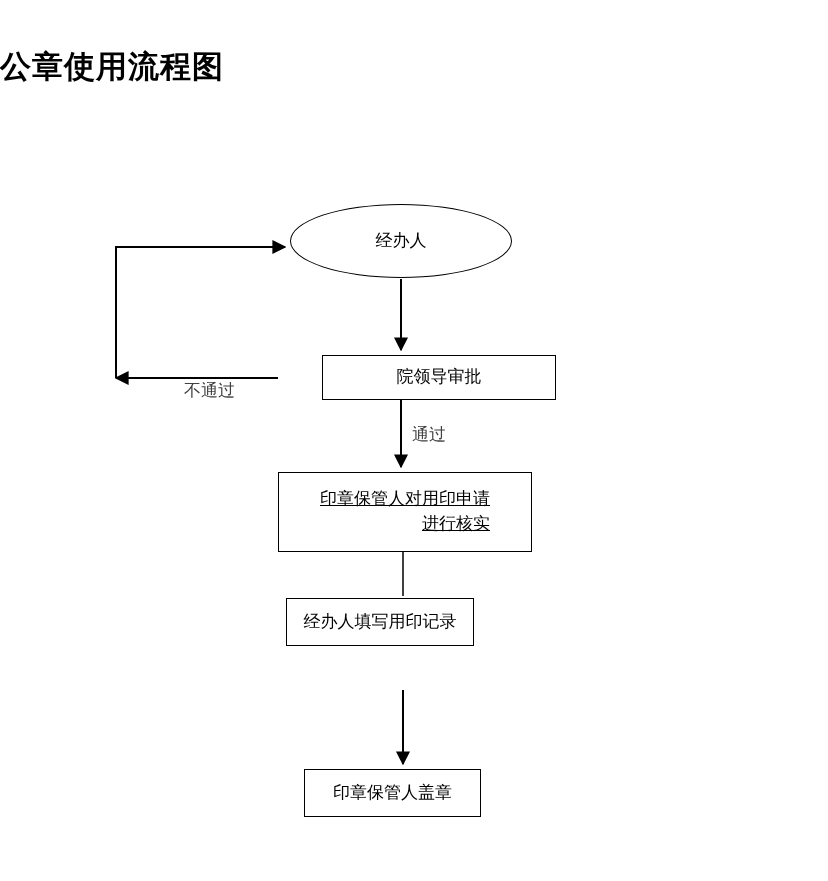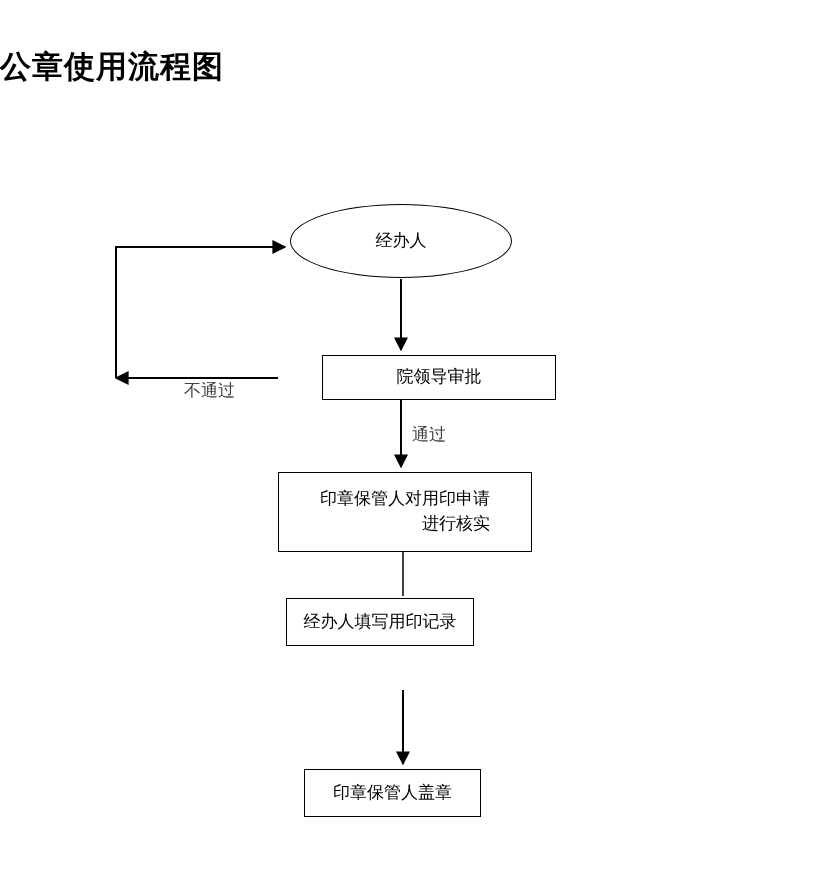--- a/index.html
+++ b/index.html
@@ -97,21 +97,21 @@
 
 <div class="node ellipse" id="node-operator">
   <span>经办人</span>
 </div>
 
 <div class="node box" id="node-approval">
   <span>院领导审批</span>
 </div>
 
 <div class="node box" id="node-verify">
-  <span style="white-space: pre-line;">印章保管人对用印申请
+  <span style="white-space: pre-line; text-decoration: underline;">印章保管人对用印申请
 进行核实</span>
 </div>
 
 <div class="node box" id="node-record">
   <span>经办人填写用印记录</span>
 </div>
 
 <div class="node box" id="node-stamp">
   <span>印章保管人盖章</span>
 </div>

